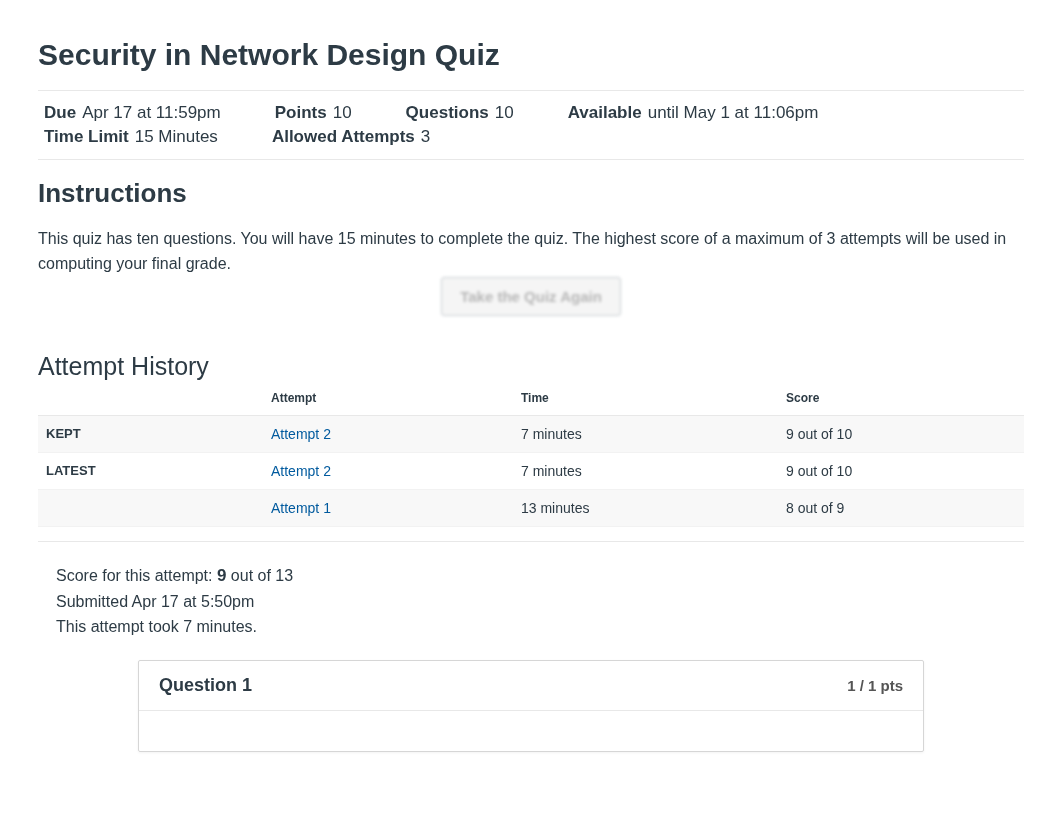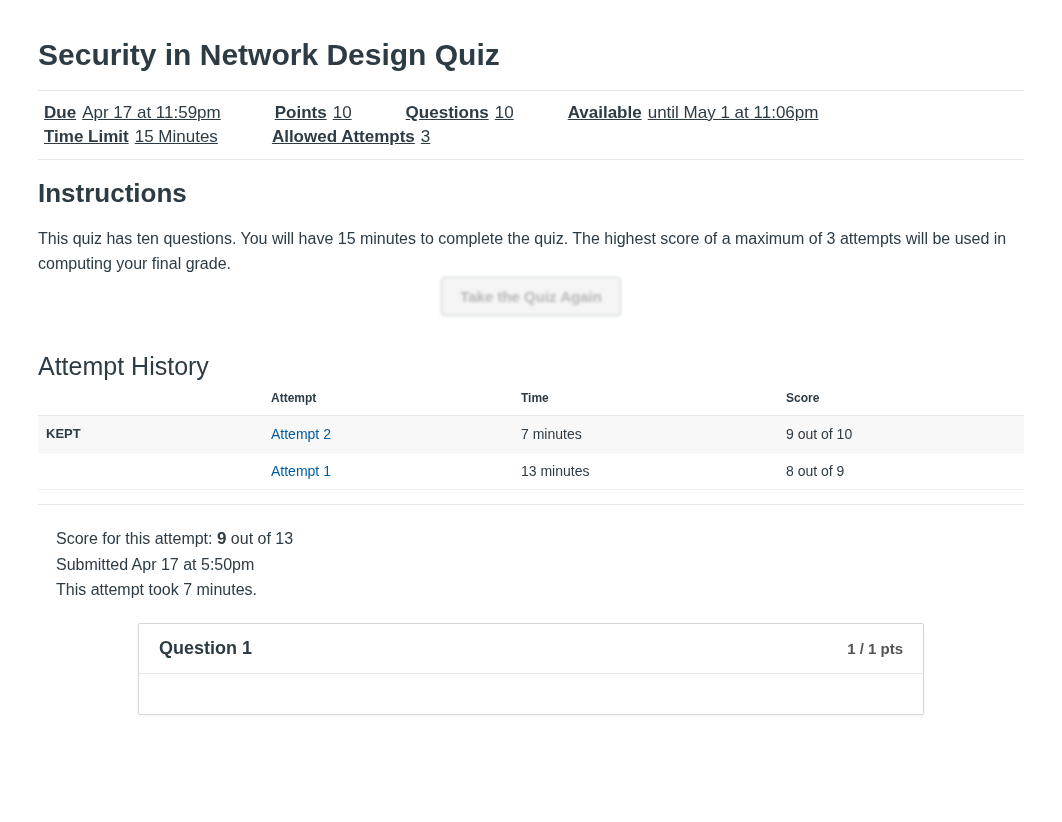--- a/index.html
+++ b/index.html
@@ -29,21 +29,20 @@
       display: flex;
       flex-wrap: wrap;
       gap: 48px;
       padding: 2px 0;
       font-size: 17px;
     }
     .meta-item {
       display: flex;
       gap: 6px;
       align-items: flex-end;
-      text-decoration: underline;
     }
     .meta-item .label {
       font-weight: 700;
       padding-left: 6px;
     }
     h2.section-title {
       font-size: 26px;
       font-weight: 700;
       margin-bottom: 18px;
     }
@@ -207,20 +206,26 @@
     </tr>
   </thead>
   <tbody>
     <tr>
       <td>KEPT</td>
       <td><a href="#" class="attempt-link">Attempt 2</a></td>
       <td>7 minutes</td>
       <td>9 out of 10</td>
     </tr>
     <tr>
+      <td>LATEST</td>
+      <td><a href="#" class="attempt-link">Attempt 2</a></td>
+      <td>7 minutes</td>
+      <td>9 out of 10</td>
+    </tr>
+    <tr>
       <td></td>
       <td><a href="#" class="attempt-link">Attempt 1</a></td>
       <td>13 minutes</td>
       <td>8 out of 9</td>
     </tr>
   </tbody>
 </table>
 
 <div class="divider"></div>
 

